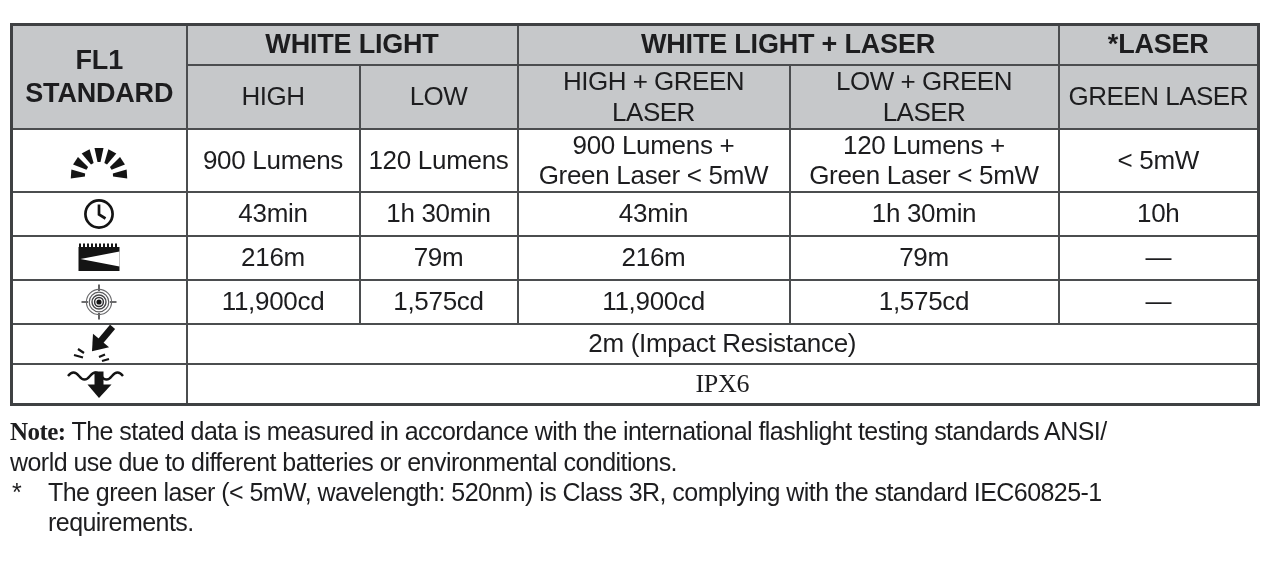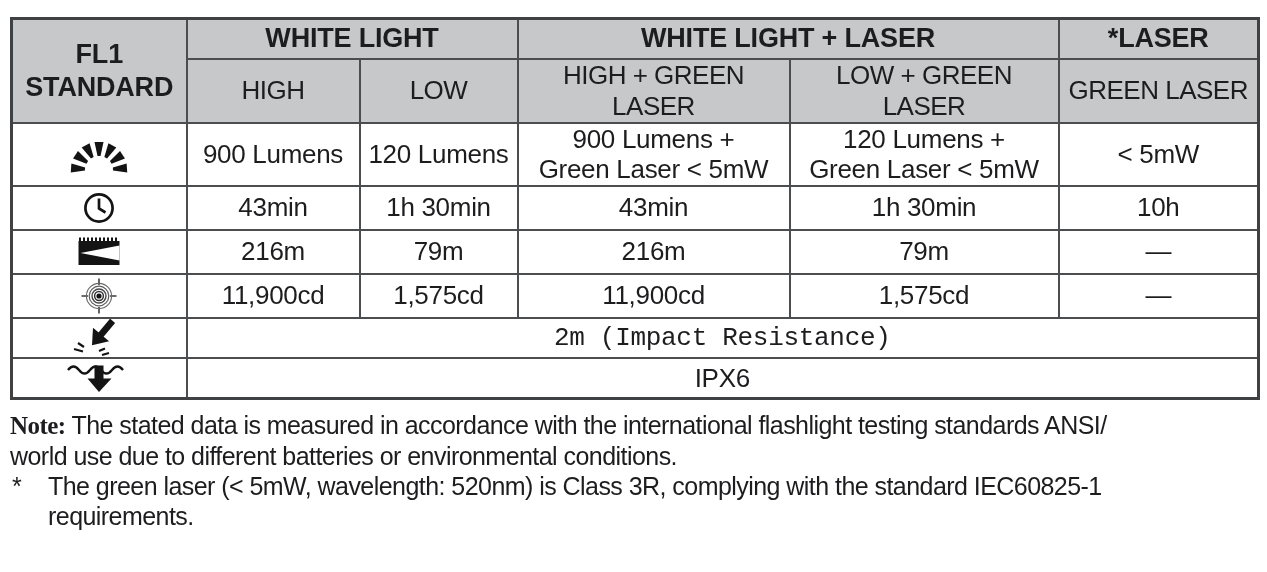--- a/index.html
+++ b/index.html
@@ -3,39 +3,39 @@
 <meta charset="utf-8">
 <style>
   html,body{margin:0;padding:0;}
   body{
     width:1267px;height:572px;background:#ffffff;overflow:hidden;
     font-family:"Liberation Sans","DejaVu Sans",sans-serif;
     color:#1d1d1f;
   }
   table.spec{
     border-collapse:collapse;table-layout:fixed;
-    width:1247px;margin:17px 10px 0 10px;
+    width:1247px;margin:23px 10px 0 10px;
     border:3px solid #3f4143;
   }
   .spec th,.spec td{
     border:2px solid #4b4d4f;
     text-align:center;vertical-align:middle;
     padding:0 3px;overflow:hidden;
   }
   .spec thead th{background:#c6c8ca;}
   tr.group-row{height:40px;}
   tr.group-row th{font-size:27px;font-weight:bold;letter-spacing:-0.2px;}
   th.corner{font-size:28px;font-weight:bold;line-height:1.2;white-space:pre-line;}
   tr.sub-row{height:58px;}
   tr.sub-row th{font-size:26px;font-weight:normal;letter-spacing:-0.5px;}
   .spec tbody td{font-size:26px;background:#ffffff;letter-spacing:-0.3px;}
   tr.r-lumens{height:57px;}
   tr.r-runtime,tr.r-beam,tr.r-intensity{height:44px;}
-  tr.r-impact{height:37px;font-family:Liberation Mono, monospace;}
-  tr.r-water{height:41px;}
+  tr.r-impact{height:37px;}
+  tr.r-water{height:41px;font-family:Liberation Serif, serif;}
   td.preline{white-space:pre-line;line-height:1.18;}
   td.icon-cell{padding:0;}
   .icon-cell svg{display:block;margin:0 auto;}
   .notes{margin:10px 10px 0 10px;font-size:25px;letter-spacing:-0.55px;line-height:30px;}
   .note-line{white-space:nowrap;}
   .note-label{font-weight:bold;font-family:Liberation Serif, serif;}
   .footnote{position:relative;padding-left:38px;}
   .footnote .star{position:absolute;left:2px;top:0;}
   .footnote .fn-line{white-space:nowrap;}
 </style>

